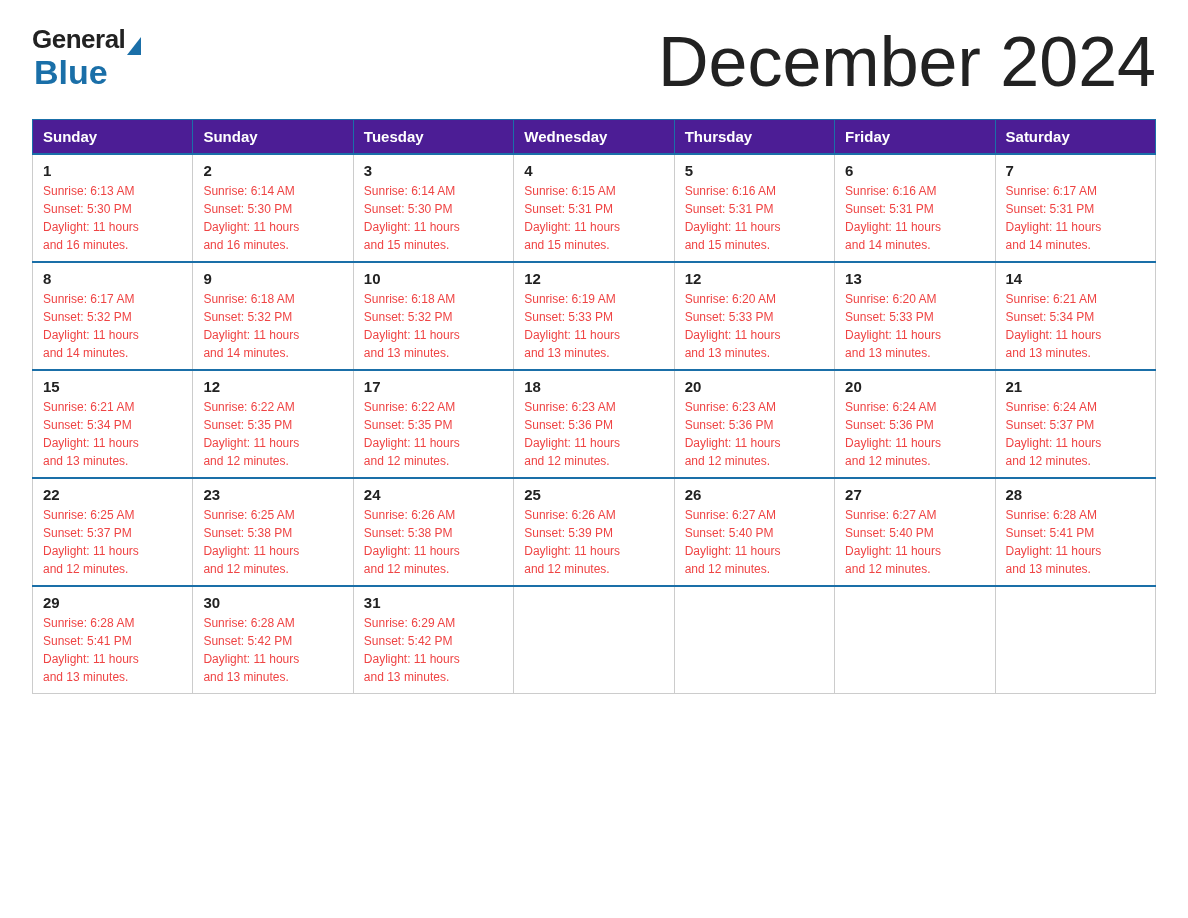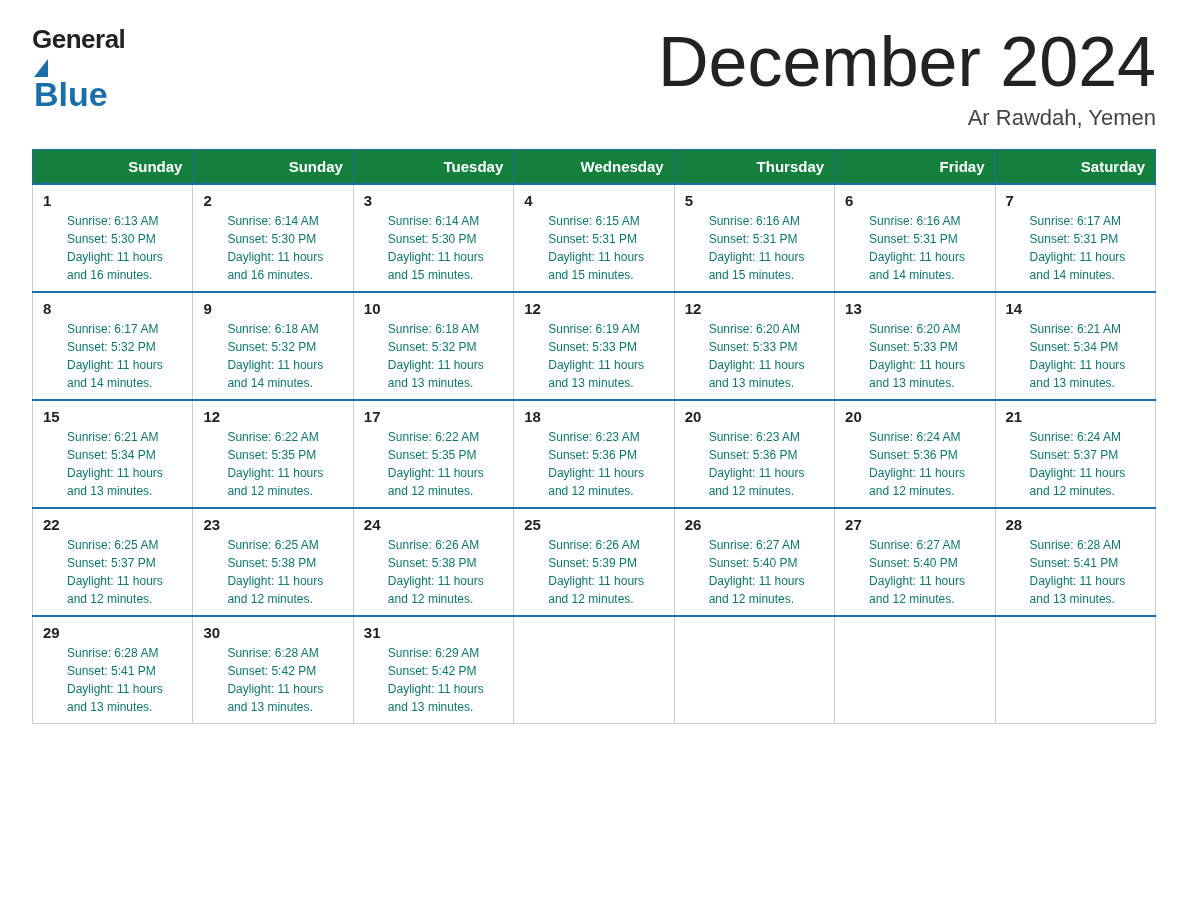--- a/index.html
+++ b/index.html
@@ -15,22 +15,21 @@
       align-items: flex-start;
       margin-bottom: 18px;
     }
     .logo {
       display: flex;
       flex-direction: column;
       align-items: flex-start;
     }
     .logo-top {
       display: flex;
-      align-items: flex-start;
-      flex-direction: column;
+      align-items: flex-end;
     }
     .logo-general {
       font-size: 26px;
       font-weight: bold;
       color: #222;
       letter-spacing: -0.5px;
     }
     .logo-triangle {
       width: 0;
       height: 0;
@@ -58,26 +57,26 @@
     .location-title {
       font-size: 22px;
       color: #444;
       margin-top: 4px;
     }
     table {
       width: 100%;
       border-collapse: collapse;
     }
     thead tr th {
-      background: #15803d;
+      background: #4c1d95;
       color: #fff;
       font-size: 15px;
       font-weight: bold;
       padding: 8px 10px;
-      text-align: right;
+      text-align: left;
       border: 1px solid #1a6fa8;
     }
     tbody tr td {
       vertical-align: top;
       padding: 7px 10px;
       border: 1px solid #ccc;
       font-size: 12.5px;
       color: #222;
       min-width: 130px;
       min-height: 90px;
@@ -85,22 +84,21 @@
     }
     tbody tr td .day-num {
       font-size: 15px;
       font-weight: bold;
       display: block;
       margin-bottom: 3px;
     }
     tbody tr td .day-info {
       font-size: 12px;
       line-height: 1.5;
-      color: #0f766e;
-      margin-left: 24px;
+      color: #ef4444;
     }
     tbody tr:nth-child(odd) td {
       background: #fff;
     }
     tbody tr td.empty {
       background: #fff;
     }
     .top-border-row td {
       border-top: 2px solid #1a6fa8 !important;
     }
@@ -111,21 +109,20 @@
 <div class="header">
   <div class="logo">
     <div class="logo-top">
       <span class="logo-general">General</span>
       <div class="logo-triangle"></div>
     </div>
     <span class="logo-blue">Blue</span>
   </div>
   <div class="title-block">
     <div class="month-title">December 2024</div>
-    <div class="location-title">Ar Rawdah, Yemen</div>
   </div>
 </div>
 
 <table>
   <thead>
     <tr>
     <th>Sunday</th>
         <th>Sunday</th>
         <th>Tuesday</th>
         <th>Wednesday</th>

